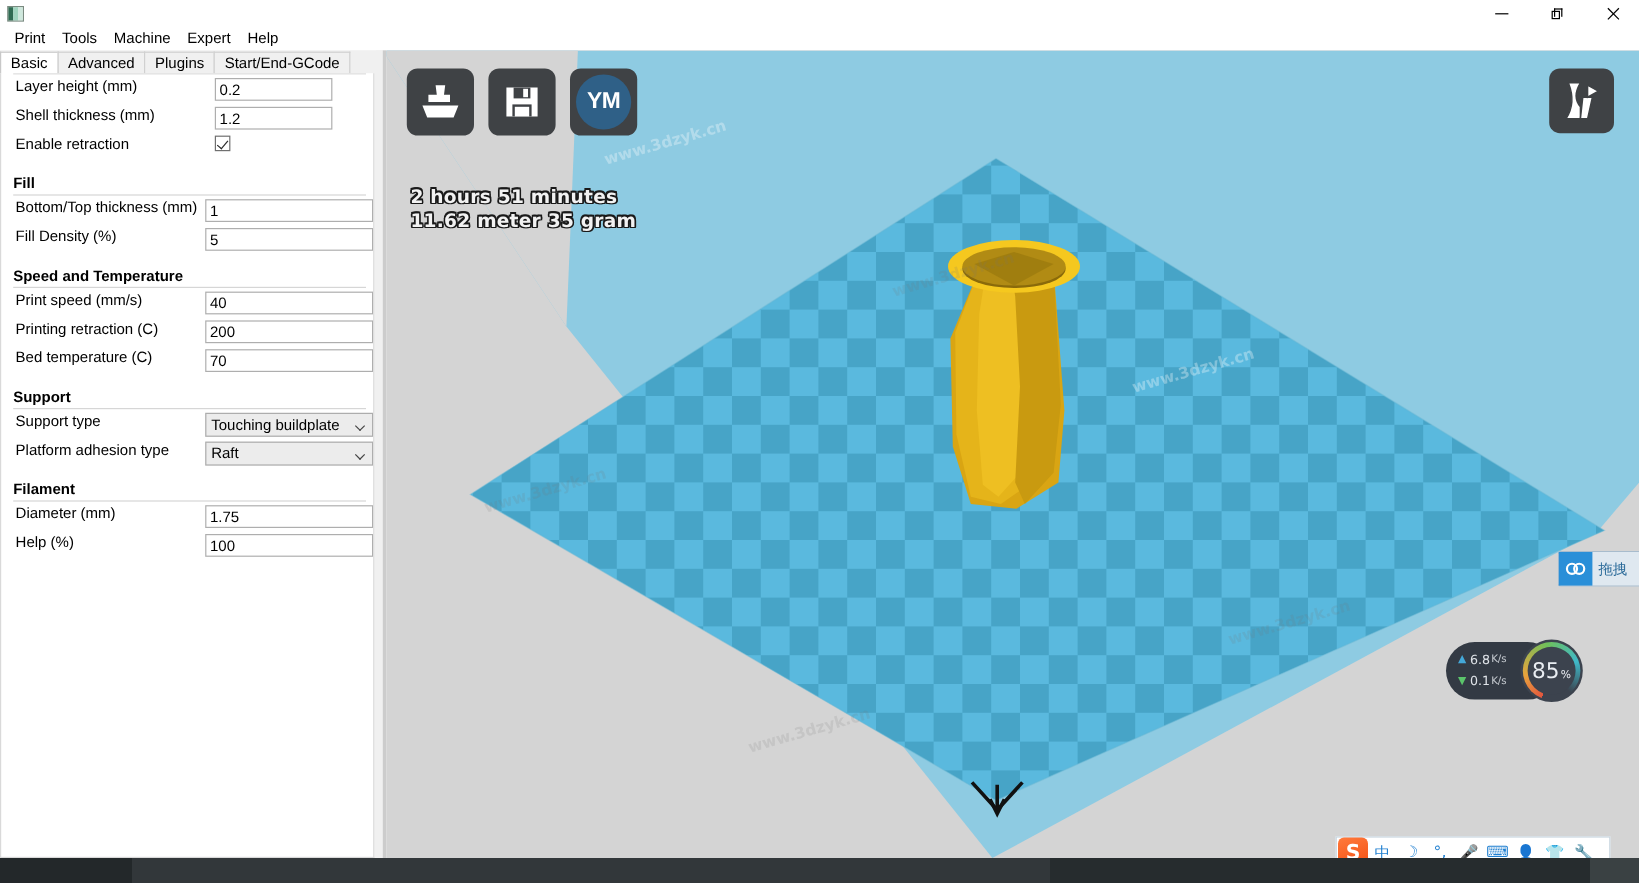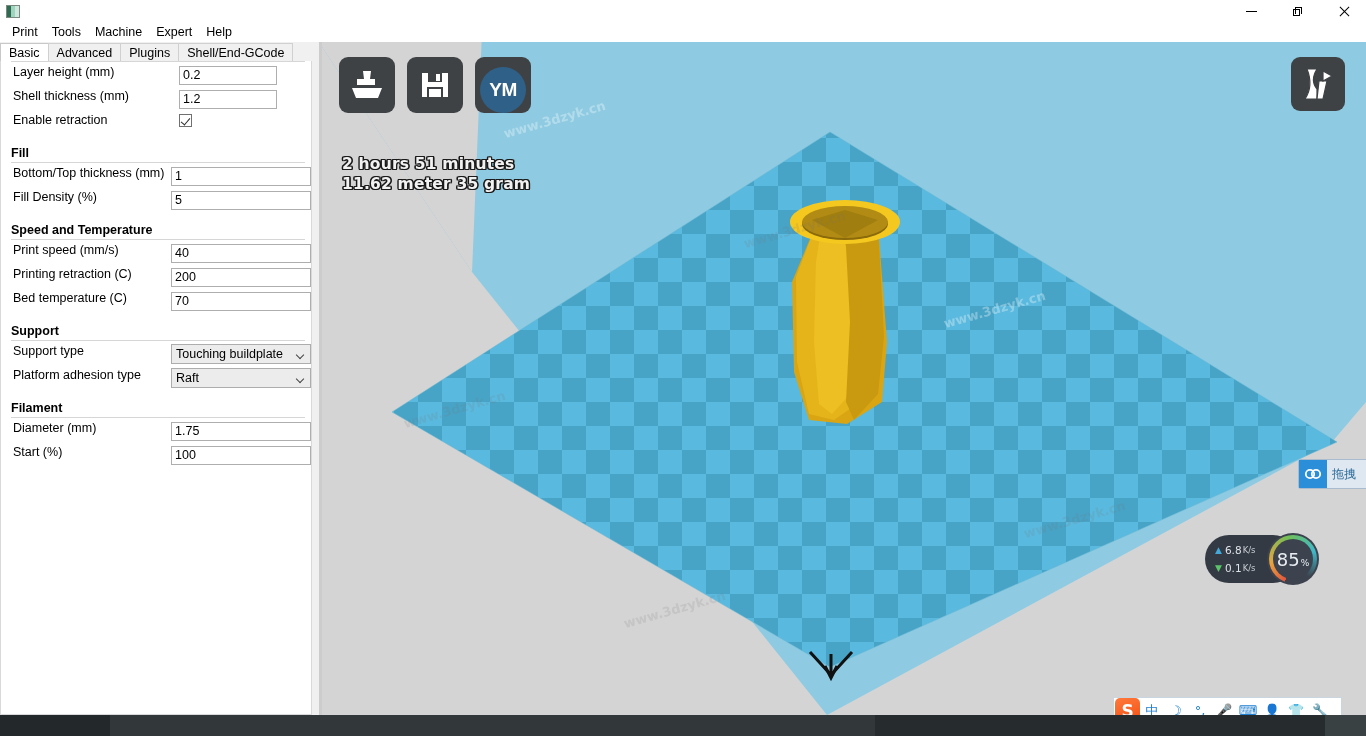--- a/index.html
+++ b/index.html
@@ -267,21 +267,21 @@
   }
   .tbtn {
     width: 56px; height: 56px;
     border-radius: 9px;
     background: #3f4245;
     display: flex;
     align-items: center;
     justify-content: center;
     cursor: pointer;
   }
-  .tbtn.ym { background: #3f4245; align-items: flex-end; }
+  .tbtn.ym { background: #3f4245; }
   .ym-circle {
     width: 46px; height: 46px;
     border-radius: 50%;
     background: #2f6087;
     display: flex;
     align-items: center;
     justify-content: center;
     color: #ffffff;
     font-size: 19px;
     font-weight: bold;
@@ -505,21 +505,21 @@
       <div class="menu-item">Machine</div>
       <div class="menu-item">Expert</div>
       <div class="menu-item">Help</div>
     </div>
 
   <div class="left-panel">
     <div class="tabstrip" id="tabstrip">
         <div class="tab active">Basic</div>
         <div class="tab">Advanced</div>
         <div class="tab">Plugins</div>
-        <div class="tab">Shell/End-GCode</div>
+        <div class="tab">Start/End-GCode</div>
       </div>
     <div class="panel-body" id="panel-body">
         <div class="group">
           <div class="group-rule"></div>
           <div class="row" style="position: relative;">
             <div class="row-label">Layer height (mm)</div>
             <div style="flex: 1 1 auto;"></div>
             <div style="position: absolute; left: 178px;"><input class="field" type="text" value="0.2" style="width: 98px;"></div>
           </div>
           <div class="row" style="position: relative;">
@@ -592,21 +592,21 @@
         </div>
         <div class="group">
           <div class="group-title" style="margin-top: 9px;">Filament</div>
           <div class="group-rule"></div>
           <div class="row" style="position: relative;">
             <div class="row-label">Diameter (mm)</div>
             <div style="flex: 1 1 auto;"></div>
             <div style="position: absolute; left: 170px;"><input class="field" type="text" value="1.75" style="width: 140px;"></div>
           </div>
           <div class="row" style="position: relative;">
-            <div class="row-label">Start (%)</div>
+            <div class="row-label">Help (%)</div>
             <div style="flex: 1 1 auto;"></div>
             <div style="position: absolute; left: 170px;"><input class="field" type="text" value="100" style="width: 140px;"></div>
           </div>
         </div>
       </div>
   </div>
   <div class="panel-edge"></div>
   <div class="panel-edge-line"></div>
 
   <div class="viewport">

